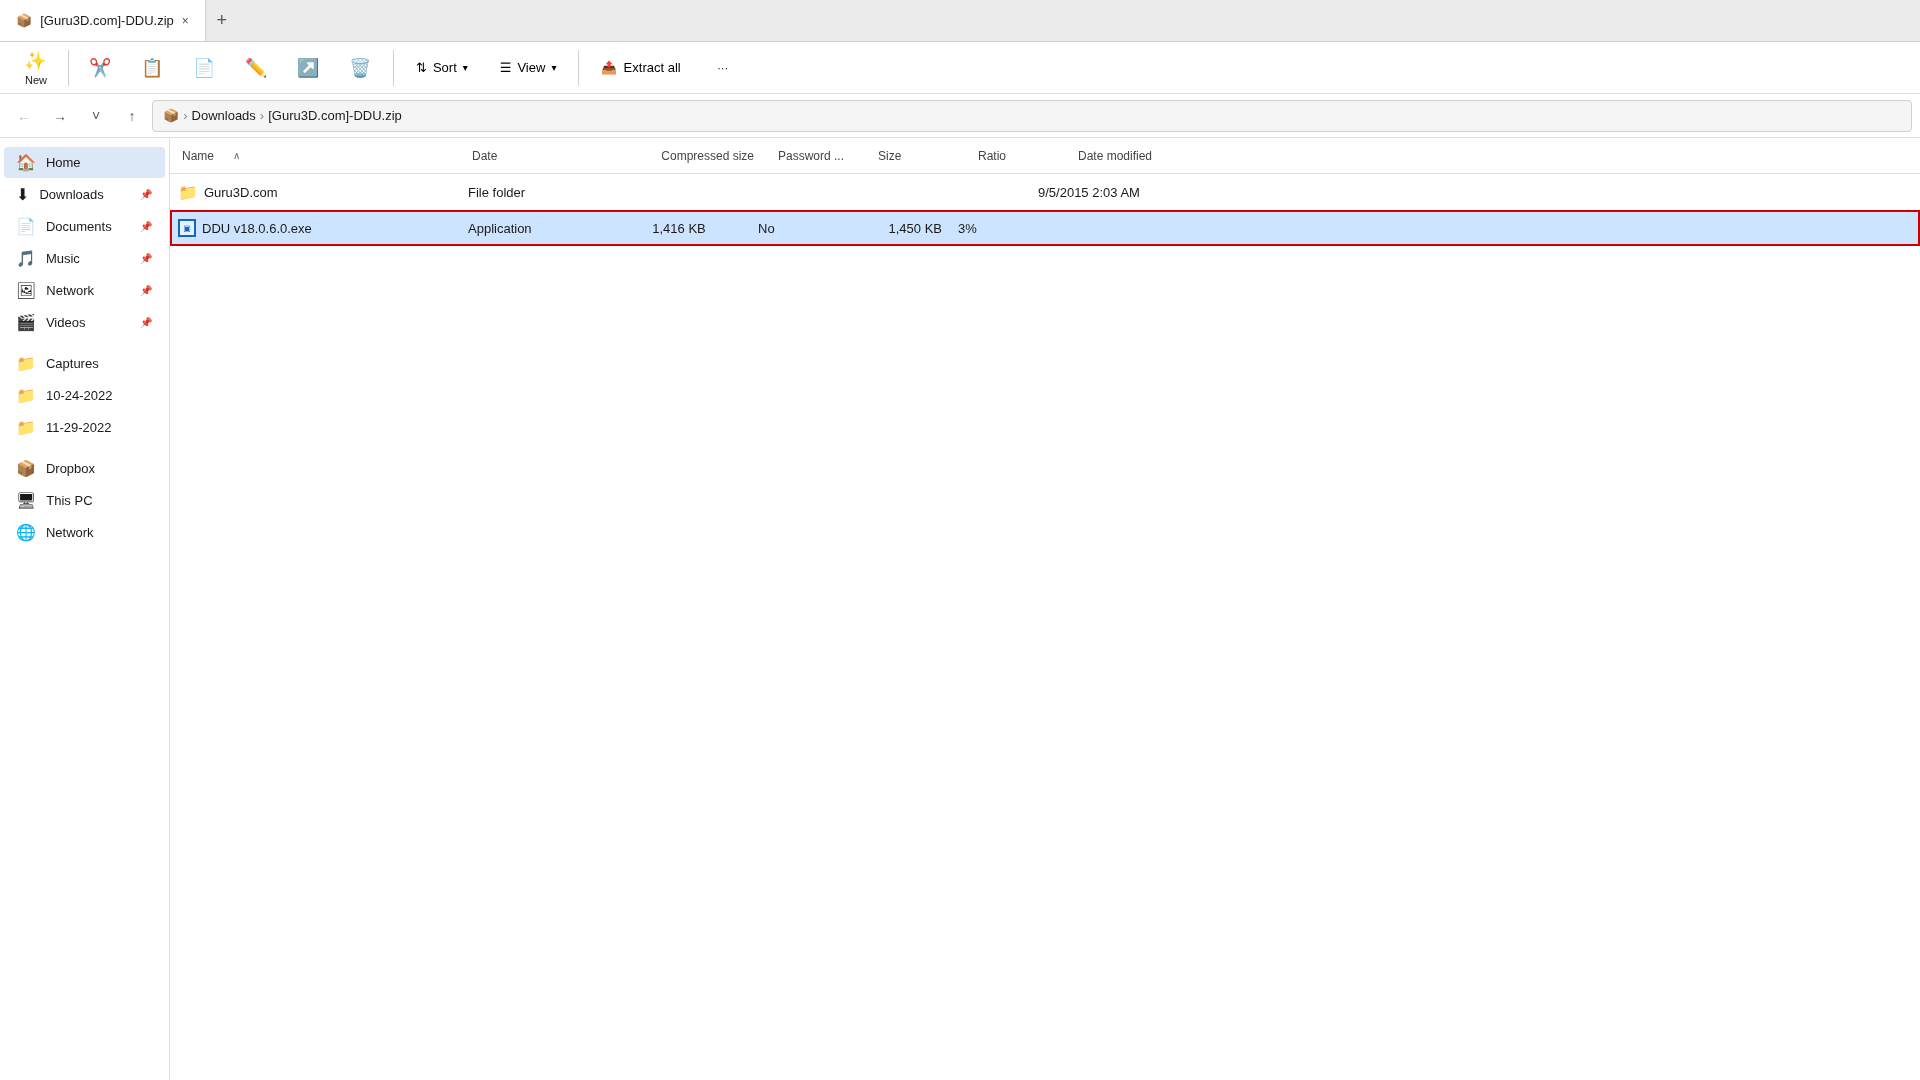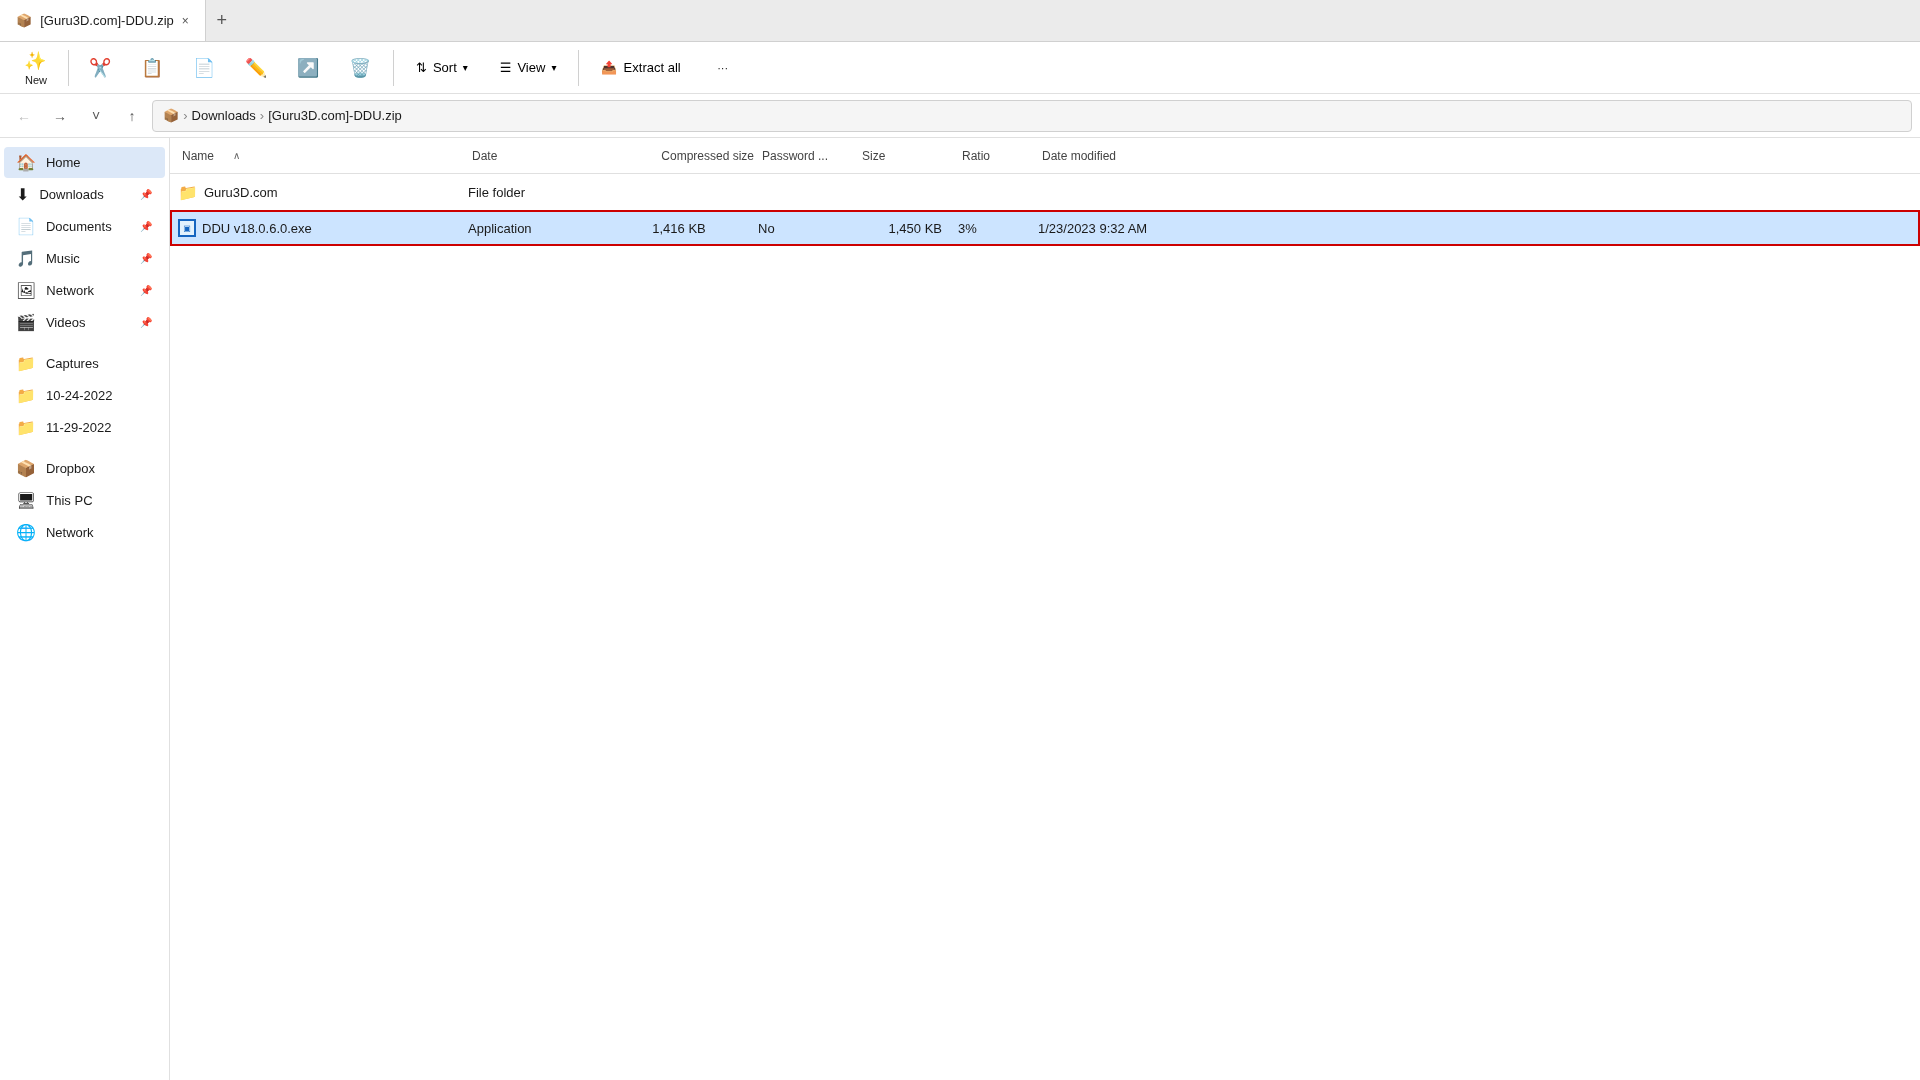--- a/index.html
+++ b/index.html
@@ -188,24 +188,24 @@
       align-items: center;
       gap: 19px;
       padding: 0 4px;
       cursor: pointer;
       user-select: none;
       height: 100%;
     }
     .col-name { width: 290px; }
     .col-type { width: 160px; }
     .col-comp { width: 130px; justify-content: flex-end; }
-    .col-pass { width: 100px; }
+    .col-pass { width: 100px; margin-left: 16px; }
     .col-size { width: 100px; }
     .col-ratio { width: 80px; }
-    .col-date { flex: 1; }
+    .col-date { flex: 1; margin-left: 20px; }
     .col-sort-icon { color: #666; font-size: 10px; }
 
     
     .file-list {
       flex: 1;
       overflow-y: auto;
       background: #ffffff;
     }
     .file-row {
       display: flex;
@@ -420,30 +420,30 @@
       <div class="file-row">
         <div class="col-name-cell file-cell">
           <span class="file-icon folder-icon">📁</span>
           <span>Guru3D.com</span>
         </div>
         <div class="col-type-cell file-cell">File folder</div>
         <div class="col-comp-cell file-cell"></div>
         <div class="col-pass-cell file-cell"></div>
         <div class="col-size-cell file-cell"></div>
         <div class="col-ratio-cell file-cell"></div>
+        <div class="col-date-cell file-cell">9/5/2015 2:03 AM</div>
       </div>
 
       <div class="file-row selected highlighted" style="outline: 2.5px solid #cc0000; outline-offset: -2px;">
         <div class="col-name-cell file-cell">
           <span class="exe-icon">▣</span>
           <span>DDU v18.0.6.0.exe</span>
         </div>
         <div class="col-type-cell file-cell">Application</div>
         <div class="col-comp-cell file-cell">1,416 KB</div>
         <div class="col-pass-cell file-cell">No</div>
         <div class="col-size-cell file-cell">1,450 KB</div>
         <div class="col-ratio-cell file-cell">3%</div>
-        <div class="col-date-cell file-cell">1/23/2023 9:32 AM</div>
       </div>
 
     </div>
   </div>
 </div>
 
 </body></html>

